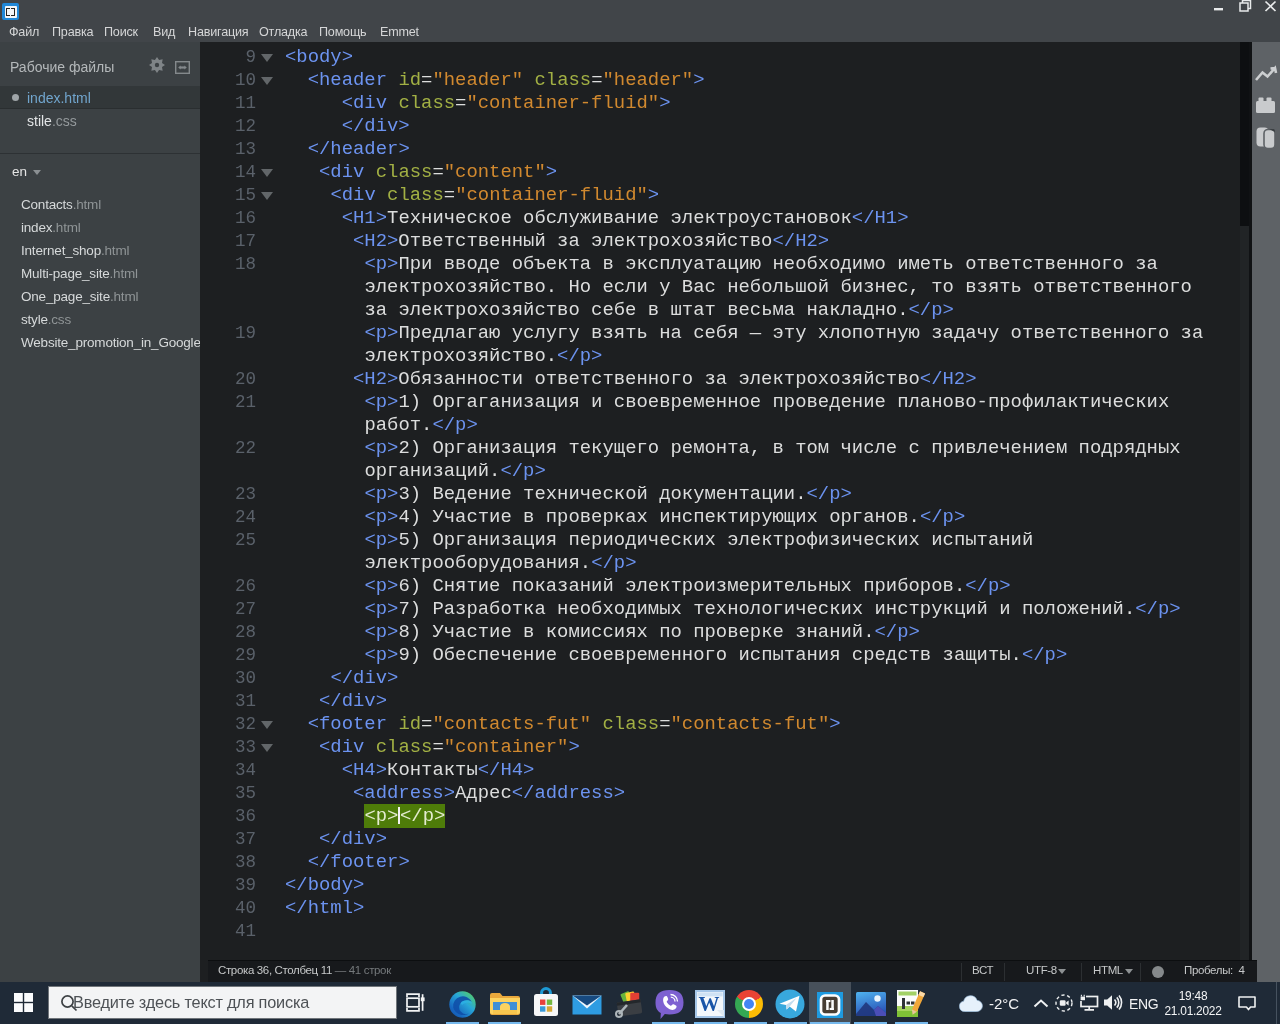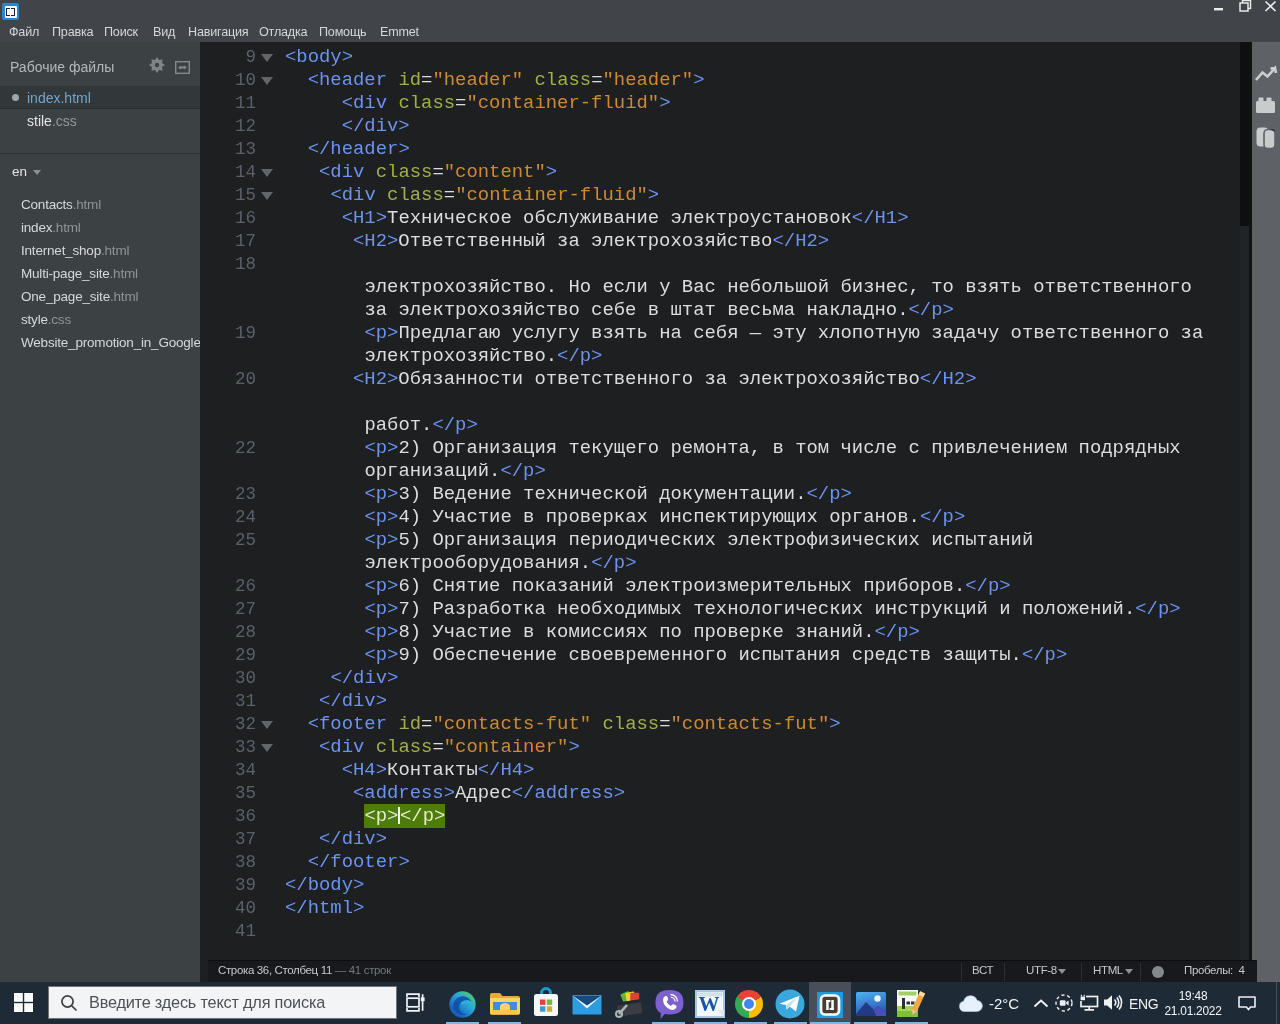--- a/index.html
+++ b/index.html
@@ -122,26 +122,27 @@
 <div id="editor" class="abs">
 <div class="crow" style="top:4px"><span class="ln">9</span><span class="fold"></span><span class="cd" style="left:85.0px"><span class="t">&lt;body&gt;</span></span></div>
 <div class="crow" style="top:27px"><span class="ln">10</span><span class="fold"></span><span class="cd" style="left:107.7px"><span class="t">&lt;header</span><span class="w"> </span><span class="a">id</span><span class="w">=</span><span class="s">"header"</span><span class="w"> </span><span class="a">class</span><span class="w">=</span><span class="s">"header"</span><span class="t">&gt;</span></span></div>
 <div class="crow" style="top:50px"><span class="ln">11</span><span class="cd" style="left:141.7px"><span class="t">&lt;div</span><span class="w"> </span><span class="a">class</span><span class="w">=</span><span class="s">"container-fluid"</span><span class="t">&gt;</span></span></div>
 <div class="crow" style="top:73px"><span class="ln">12</span><span class="cd" style="left:141.7px"><span class="t">&lt;/div&gt;</span></span></div>
 <div class="crow" style="top:96px"><span class="ln">13</span><span class="cd" style="left:107.7px"><span class="t">&lt;/header&gt;</span></span></div>
 <div class="crow" style="top:119px"><span class="ln">14</span><span class="fold"></span><span class="cd" style="left:119.0px"><span class="t">&lt;div</span><span class="w"> </span><span class="a">class</span><span class="w">=</span><span class="s">"content"</span><span class="t">&gt;</span></span></div>
 <div class="crow" style="top:142px"><span class="ln">15</span><span class="fold"></span><span class="cd" style="left:130.4px"><span class="t">&lt;div</span><span class="w"> </span><span class="a">class</span><span class="w">=</span><span class="s">"container-fluid"</span><span class="t">&gt;</span></span></div>
 <div class="crow" style="top:165px"><span class="ln">16</span><span class="cd" style="left:141.7px"><span class="t">&lt;H1&gt;</span><span class="w">Техническое обслуживание электроустановок</span><span class="t">&lt;/H1&gt;</span></span></div>
 <div class="crow" style="top:188px"><span class="ln">17</span><span class="cd" style="left:153.0px"><span class="t">&lt;H2&gt;</span><span class="w">Ответственный за электрохозяйство</span><span class="t">&lt;/H2&gt;</span></span></div>
-<div class="crow" style="top:211px"><span class="ln">18</span></div>
+<div class="crow" style="top:211px"><span class="ln">18</span><span class="cd" style="left:164.4px"><span class="t">&lt;p&gt;</span><span class="w">При вводе объекта в эксплуатацию необходимо иметь ответственного за</span></span></div>
 <div class="crow" style="top:234px"><span class="cd" style="left:164.4px"><span class="w">электрохозяйство. Но если у Вас небольшой бизнес, то взять ответственного</span></span></div>
 <div class="crow" style="top:257px"><span class="cd" style="left:164.4px"><span class="w">за электрохозяйство себе в штат весьма накладно.</span><span class="t">&lt;/p&gt;</span></span></div>
 <div class="crow" style="top:280px"><span class="ln">19</span><span class="cd" style="left:164.4px"><span class="t">&lt;p&gt;</span><span class="w">Предлагаю услугу взять на себя — эту хлопотную задачу ответственного за</span></span></div>
 <div class="crow" style="top:303px"><span class="cd" style="left:164.4px"><span class="w">электрохозяйство.</span><span class="t">&lt;/p&gt;</span></span></div>
 <div class="crow" style="top:326px"><span class="ln">20</span><span class="cd" style="left:153.0px"><span class="t">&lt;H2&gt;</span><span class="w">Обязанности ответственного за электрохозяйство</span><span class="t">&lt;/H2&gt;</span></span></div>
+<div class="crow" style="top:349px"><span class="ln">21</span><span class="cd" style="left:164.4px"><span class="t">&lt;p&gt;</span><span class="w">1) Оргаганизация и своевременное проведение планово-профилактических</span></span></div>
 <div class="crow" style="top:372px"><span class="cd" style="left:164.4px"><span class="w">работ.</span><span class="t">&lt;/p&gt;</span></span></div>
 <div class="crow" style="top:395px"><span class="ln">22</span><span class="cd" style="left:164.4px"><span class="t">&lt;p&gt;</span><span class="w">2) Организация текущего ремонта, в том числе с привлечением подрядных</span></span></div>
 <div class="crow" style="top:418px"><span class="cd" style="left:164.4px"><span class="w">организаций.</span><span class="t">&lt;/p&gt;</span></span></div>
 <div class="crow" style="top:441px"><span class="ln">23</span><span class="cd" style="left:164.4px"><span class="t">&lt;p&gt;</span><span class="w">3) Ведение технической документации.</span><span class="t">&lt;/p&gt;</span></span></div>
 <div class="crow" style="top:464px"><span class="ln">24</span><span class="cd" style="left:164.4px"><span class="t">&lt;p&gt;</span><span class="w">4) Участие в проверках инспектирующих органов.</span><span class="t">&lt;/p&gt;</span></span></div>
 <div class="crow" style="top:487px"><span class="ln">25</span><span class="cd" style="left:164.4px"><span class="t">&lt;p&gt;</span><span class="w">5) Организация периодических электрофизических испытаний</span></span></div>
 <div class="crow" style="top:510px"><span class="cd" style="left:164.4px"><span class="w">электрооборудования.</span><span class="t">&lt;/p&gt;</span></span></div>
 <div class="crow" style="top:533px"><span class="ln">26</span><span class="cd" style="left:164.4px"><span class="t">&lt;p&gt;</span><span class="w">6) Снятие показаний электроизмерительных приборов.</span><span class="t">&lt;/p&gt;</span></span></div>
 <div class="crow" style="top:556px"><span class="ln">27</span><span class="cd" style="left:164.4px"><span class="t">&lt;p&gt;</span><span class="w">7) Разработка необходимых технологических инструкций и положений.</span><span class="t">&lt;/p&gt;</span></span></div>
 <div class="crow" style="top:579px"><span class="ln">28</span><span class="cd" style="left:164.4px"><span class="t">&lt;p&gt;</span><span class="w">8) Участие в комиссиях по проверке знаний.</span><span class="t">&lt;/p&gt;</span></span></div>
@@ -196,21 +197,21 @@
 <svg class="abs" style="left:14px;top:993px" width="19" height="19" viewBox="0 0 19 19">
 <rect x="0" y="0" width="8.8" height="8.8" fill="#fbfcfd"></rect>
       <rect x="10.2" y="0" width="8.8" height="8.8" fill="#fbfcfd"></rect>
 <rect x="0" y="10.2" width="8.8" height="8.8" fill="#fbfcfd"></rect>
       <rect x="10.2" y="10.2" width="8.8" height="8.8" fill="#fbfcfd"></rect>
 </svg>
 <div id="search" class="abs"><svg style="left:11px;top:7px" width="18" height="18" viewBox="0 0 18 18">
 <circle cx="7.5" cy="7.5" r="5.6" fill="none" stroke="#3e4245" stroke-width="1.7"></circle>
 <path d="M11.8 11.8 L16.5 16.5" stroke="#3e4245" stroke-width="1.7"></path>
       </svg>
-<span style="margin-left:40px">Введите здесь текст для поиска</span></div>
+<span style="margin-left:24px">Введите здесь текст для поиска</span></div>
 <svg class="abs" style="left:406px;top:993px" width="20" height="19" viewBox="0 0 20 19">
 <path d="M1 4 L1 1.2 L13 1.2 L13 4" fill="none" stroke="#f2f4f5" stroke-width="1.7"></path>
 <rect x="1" y="5.2" width="12" height="8.6" fill="none" stroke="#f2f4f5" stroke-width="1.7"></rect>
 <path d="M1 15 L1 17.8 L13 17.8 L13 15" fill="none" stroke="#f2f4f5" stroke-width="1.7"></path>
 <path d="M16.6 1.2 L16.6 17.8" stroke="#f2f4f5" stroke-width="1.7"></path>
 <rect x="14.8" y="4.4" width="3.8" height="3.8" fill="#f2f4f5"></rect>
 </svg>
 <div class="task-underline abs" style="left:446px;width:33px"></div>
 <div class="task-underline abs" style="left:488px;width:33px"></div>
 <div class="task-underline abs" style="left:652px;width:33px"></div>

